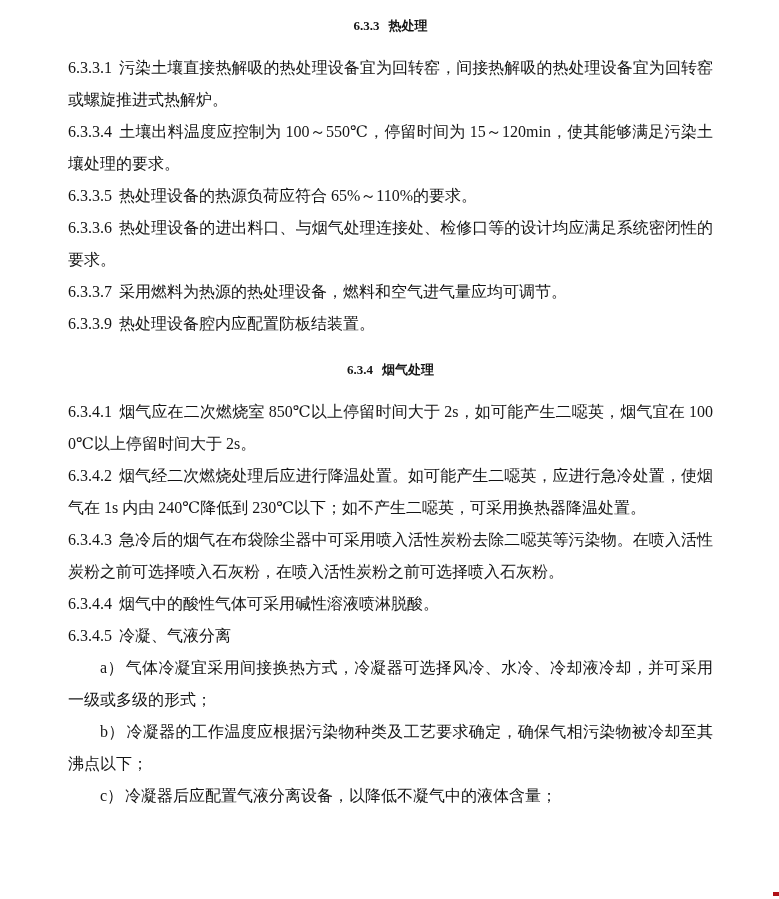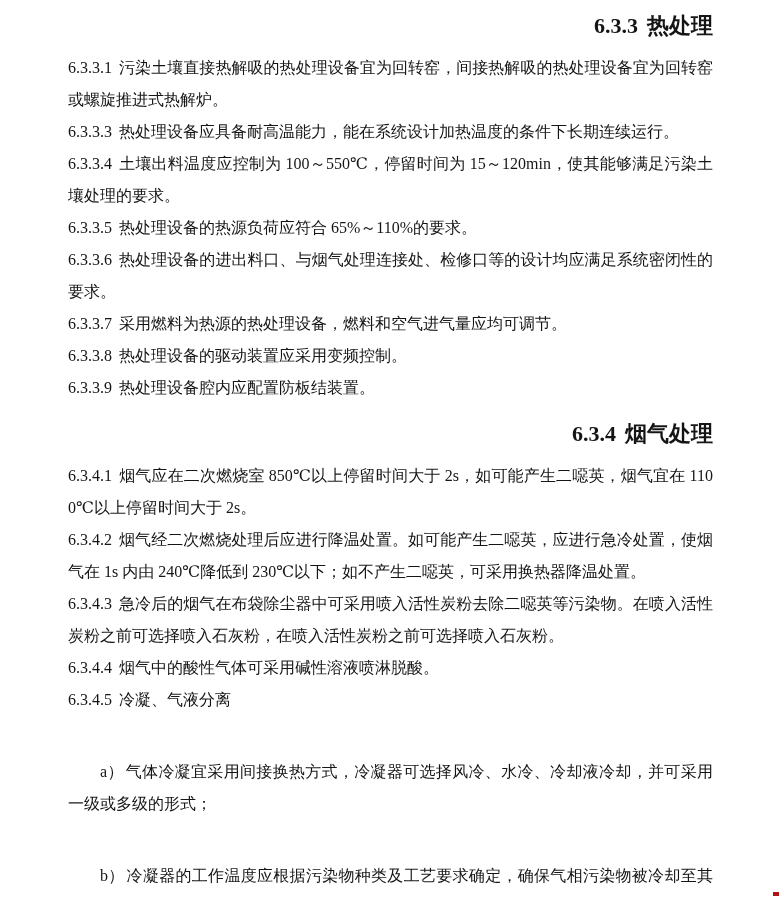--- a/index.html
+++ b/index.html
@@ -17,28 +17,28 @@
   }
   p {
     margin: 0;
     font-size: 16px;
     line-height: 32px;
     text-align: justify;
     word-break: break-all;
   }
   p.heading {
     font-weight: bold;
-    text-align: right;
-    font-size: 22px;
+    text-align: center;
+    font-size: 13px;
     margin: 14px 0 10px 0;
   }
   .content > p.heading:first-child { margin-top: 0; }
   .num { margin-right: 7px; }
   .heading .num { margin-right: 9px; }
-  p.subitem { text-indent: 2em; margin-top: 40px; }
+  p.subitem { text-indent: 2em; }
   .subitem .label { margin-right: 2px; }
   .red-mark {
     position: absolute;
     right: 0;
     top: 892px;
     width: 6px;
     height: 4px;
     background: #b01218;
   }
 </style>
@@ -49,54 +49,48 @@
 
   <p class="heading">
     <span class="num">6.3.3</span><span>热处理</span>
   </p>
 
   <p class="clause">
     <span class="num">6.3.3.1</span><span>污染土壤直接热解吸的热处理设备宜为回转窑，间接热解吸的热处理设备宜为回转窑或螺旋推进式热解炉。</span>
   </p>
 
 
-  <p class="clause">
-    <span class="num">6.3.3.3</span><span>热处理设备应具备耐高温能力，能在系统设计加热温度的条件下长期连续运行。</span>
-  </p>
 
   <p class="clause">
     <span class="num">6.3.3.4</span><span>土壤出料温度应控制为 100～550℃，停留时间为 15～120min，使其能够满足污染土壤处理的要求。</span>
   </p>
 
   <p class="clause">
     <span class="num">6.3.3.5</span><span>热处理设备的热源负荷应符合 65%～110%的要求。</span>
   </p>
 
   <p class="clause">
     <span class="num">6.3.3.6</span><span>热处理设备的进出料口、与烟气处理连接处、检修口等的设计均应满足系统密闭性的要求。</span>
   </p>
 
   <p class="clause">
     <span class="num">6.3.3.7</span><span>采用燃料为热源的热处理设备，燃料和空气进气量应均可调节。</span>
   </p>
 
-  <p class="clause">
-    <span class="num">6.3.3.8</span><span>热处理设备的驱动装置应采用变频控制。</span>
-  </p>
 
   <p class="clause">
     <span class="num">6.3.3.9</span><span>热处理设备腔内应配置防板结装置。</span>
   </p>
 
   <p class="heading">
     <span class="num">6.3.4</span><span>烟气处理</span>
   </p>
 
   <p class="clause">
-    <span class="num">6.3.4.1</span><span>烟气应在二次燃烧室 850℃以上停留时间大于 2s，如可能产生二噁英，烟气宜在 1100℃以上停留时间大于 2s。</span>
+    <span class="num">6.3.4.1</span><span>烟气应在二次燃烧室 850℃以上停留时间大于 2s，如可能产生二噁英，烟气宜在 1000℃以上停留时间大于 2s。</span>
   </p>
 
   <p class="clause">
     <span class="num">6.3.4.2</span><span>烟气经二次燃烧处理后应进行降温处置。如可能产生二噁英，应进行急冷处置，使烟气在 1s 内由 240℃降低到 230℃以下；如不产生二噁英，可采用换热器降温处置。</span>
   </p>
 
   <p class="clause">
     <span class="num">6.3.4.3</span><span>急冷后的烟气在布袋除尘器中可采用喷入活性炭粉去除二噁英等污染物。在喷入活性炭粉之前可选择喷入石灰粉，在喷入活性炭粉之前可选择喷入石灰粉。</span>
   </p>
 

